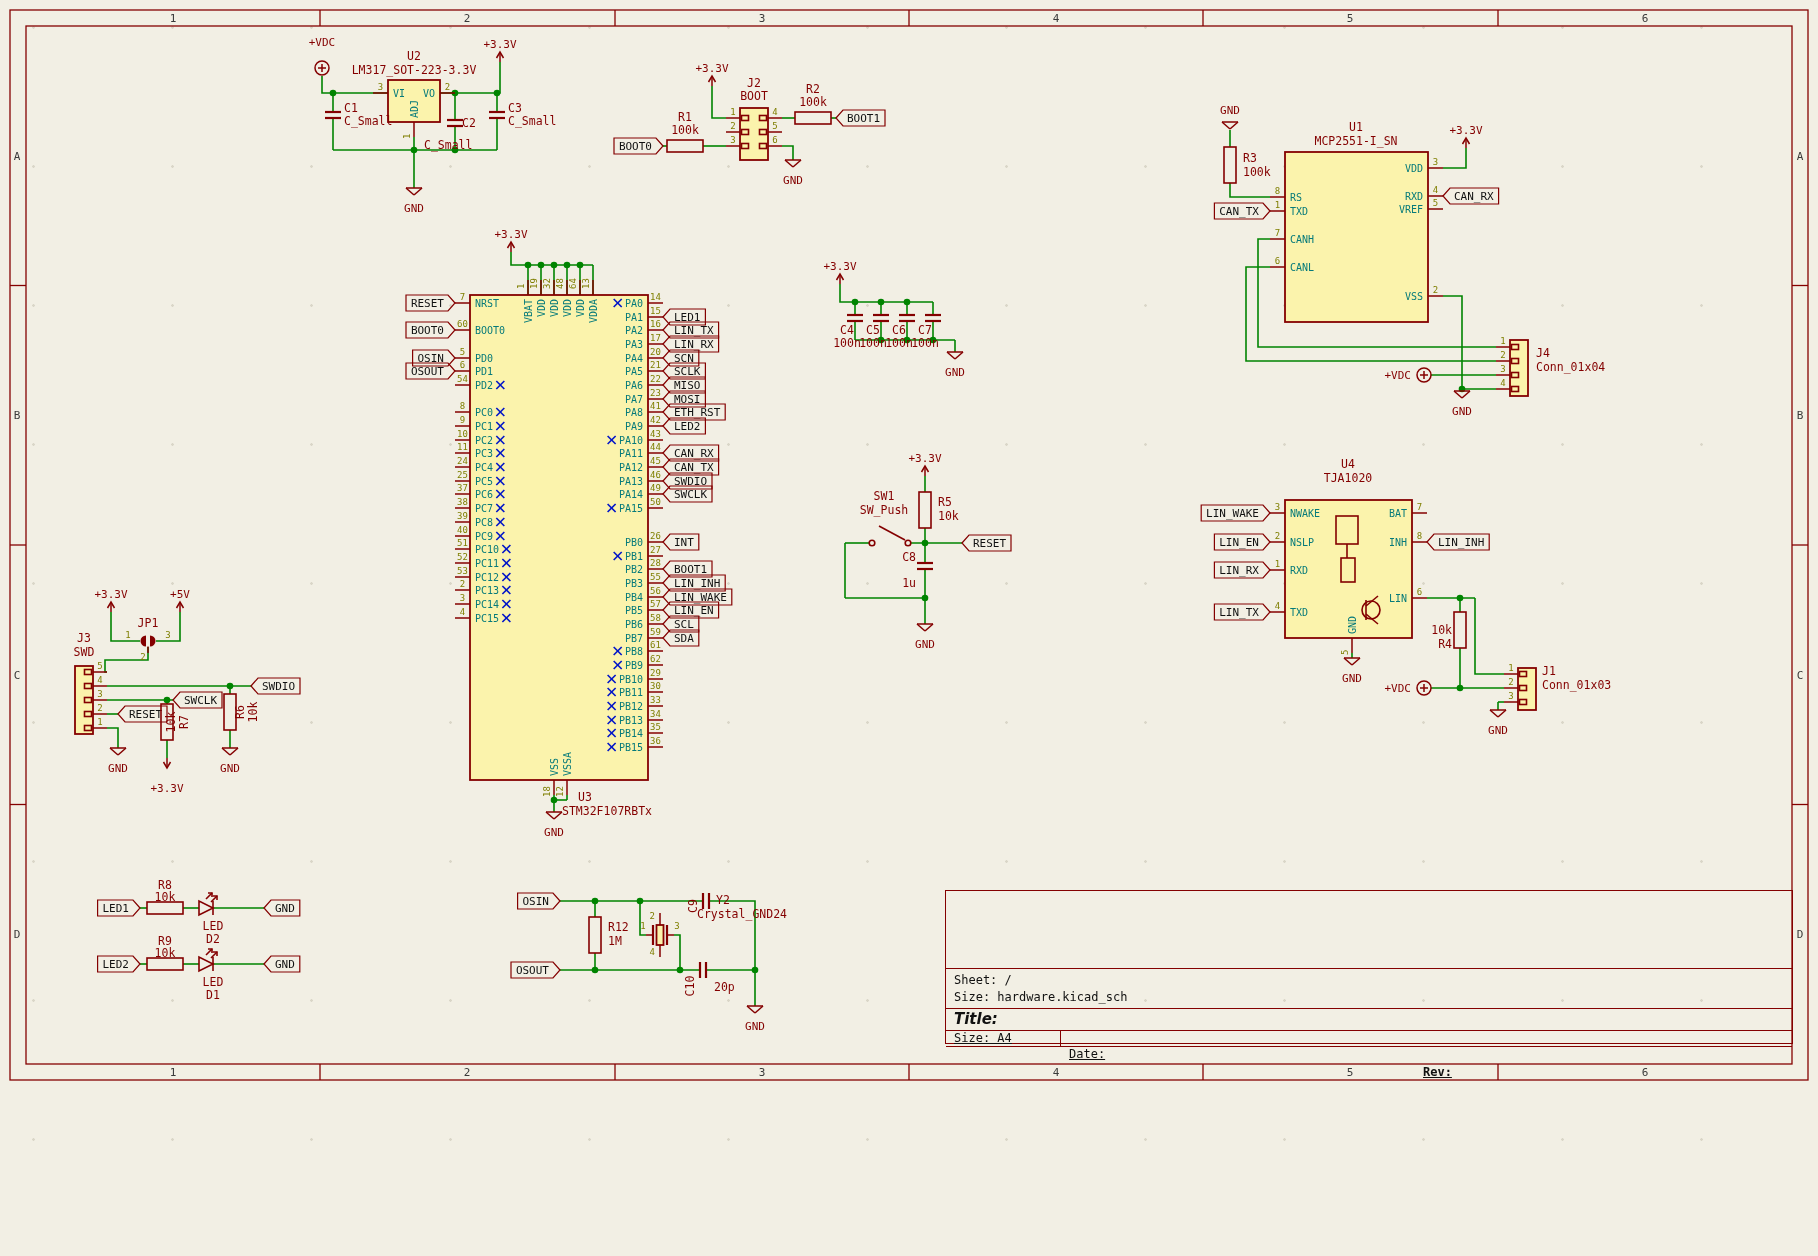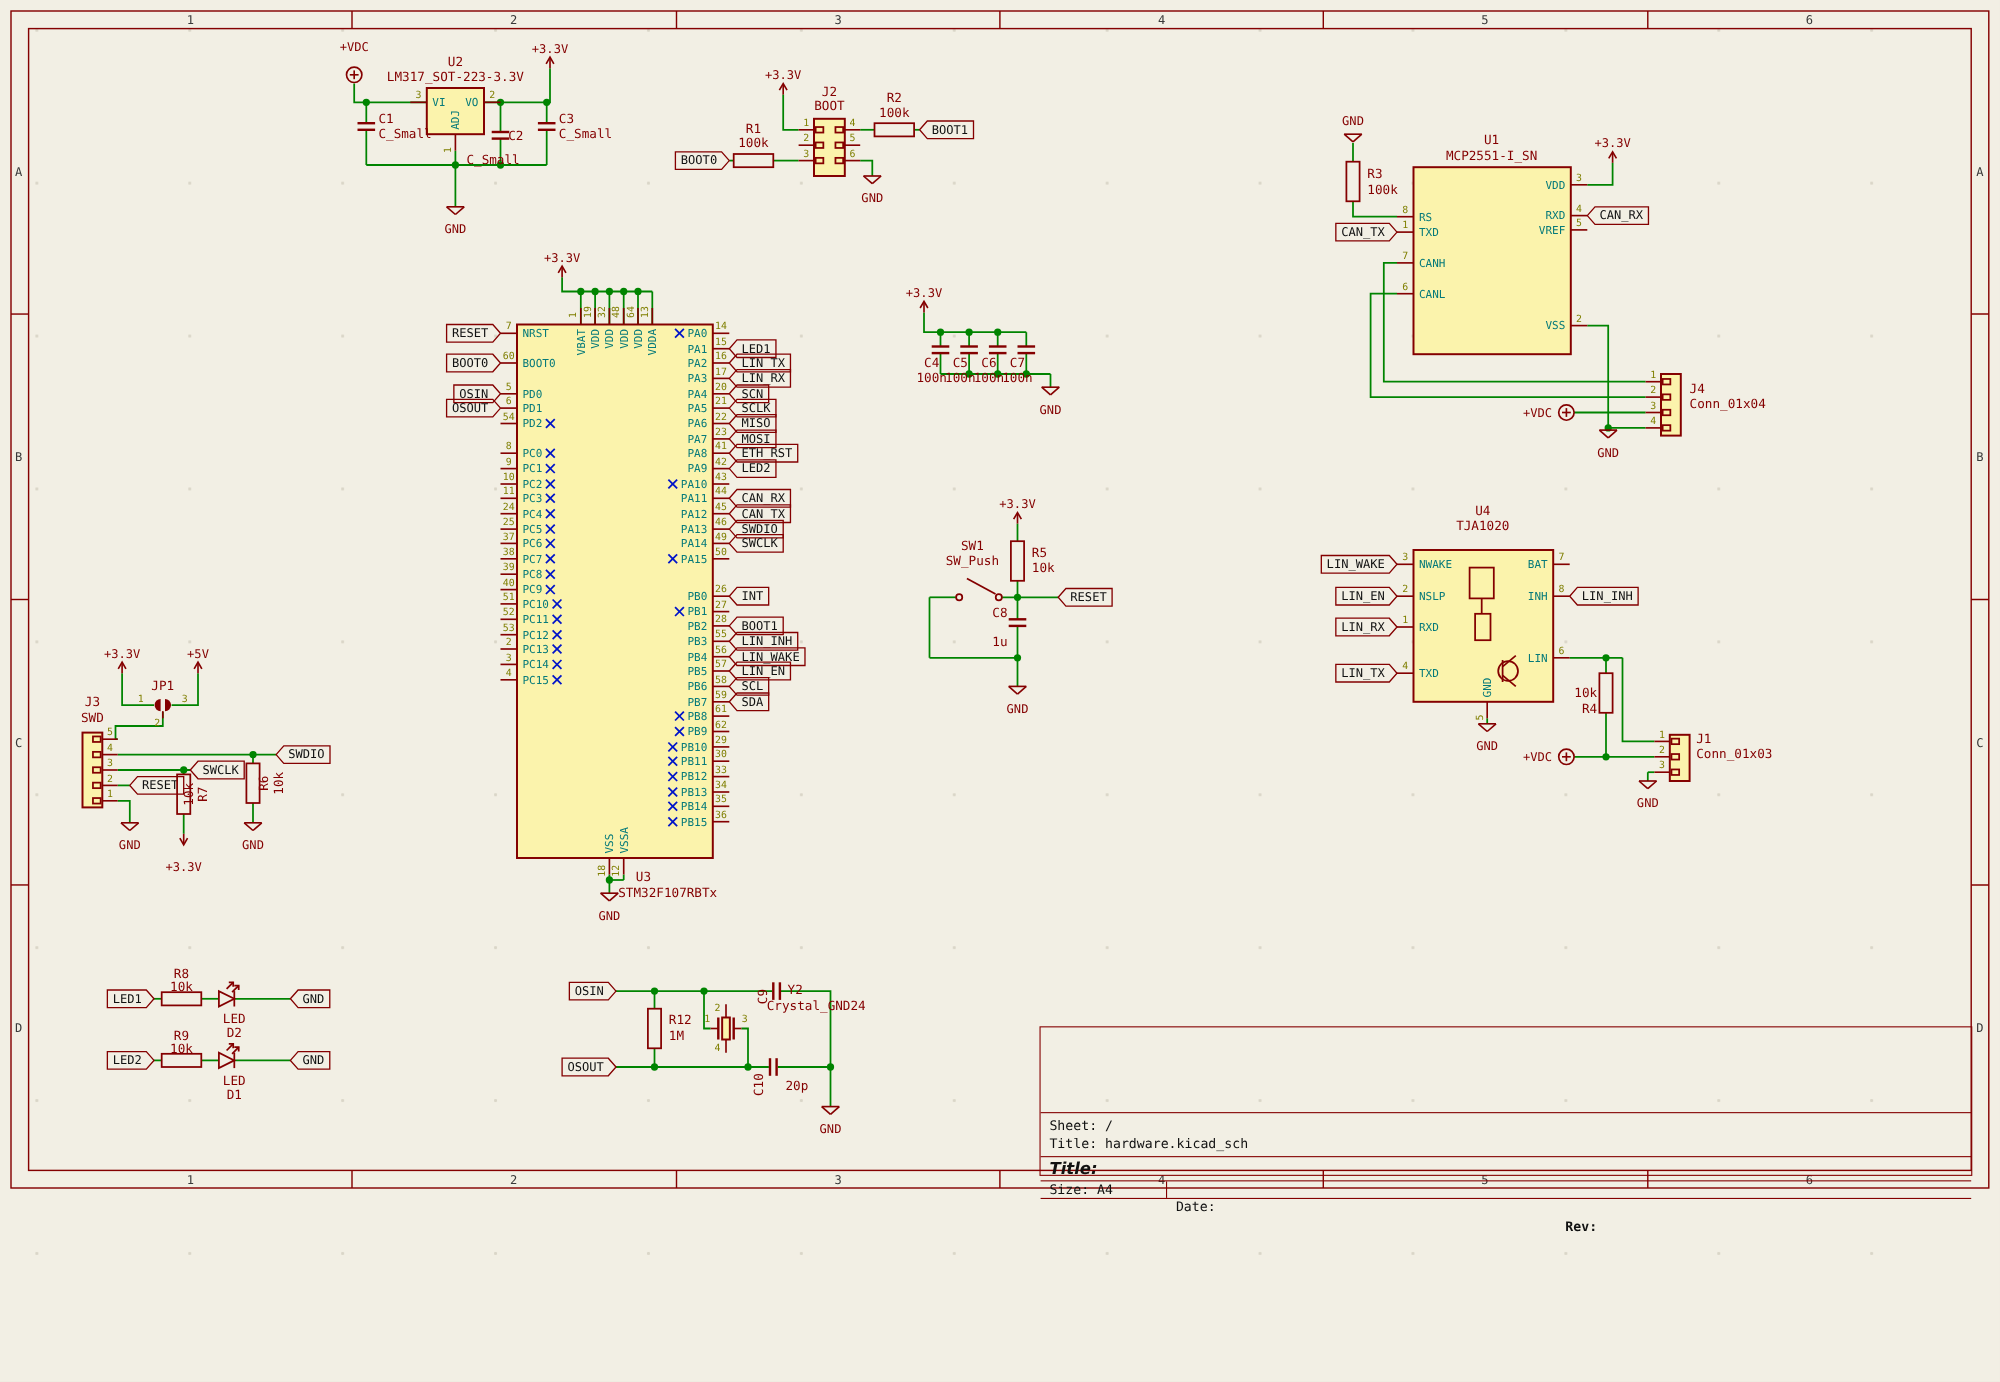--- a/index.html
+++ b/index.html
@@ -20,31 +20,31 @@
   .s-body{stroke:#840000;stroke-width:1.8;fill:#FBF3AC;}
   .s-dev{stroke:#840000;stroke-width:1.6;fill:none;}
   .s-cap{stroke:#840000;stroke-width:2.2;fill:none;}
   .s-pow{stroke:#840000;stroke-width:1.5;fill:none;}
   .s-glab{stroke:#840000;stroke-width:1.2;fill:none;}
   .s-nc{stroke:#0014C8;stroke-width:1.6;fill:none;}
   .s-jp{fill:#840000;stroke:none;}
   .s-frame{stroke:#840000;stroke-width:1.3;fill:none;}
   .junction{fill:#008400;}
   
-  #titleblock{position:absolute;left:945px;top:933px;width:848px;height:136px;
+  #titleblock{position:absolute;left:945px;top:890px;width:848px;height:154px;
       border:1.6px solid #840000;box-sizing:border-box;color:#111;
       font:12px "DejaVu Sans Mono",monospace;background:transparent;}
   #titleblock .tb-comments{height:78px;border-bottom:1.2px solid #840000;box-sizing:border-box;}
   #titleblock .tb-r1{height:40px;border-bottom:1.2px solid #840000;box-sizing:border-box;padding:3px 8px;line-height:17px;}
   #titleblock .tb-title{height:22px;border-bottom:1.2px solid #840000;box-sizing:border-box;
       font:italic bold 15px "DejaVu Sans",sans-serif;padding:1px 8px;}
   #titleblock .tb-size,#titleblock .tb-app{display:flex;box-sizing:border-box;}
   #titleblock .tb-size{height:16px;border-bottom:1.2px solid #840000;}
   #titleblock .tb-app{height:16px;}
-  #titleblock .cell{box-sizing:border-box;padding:0 8px;line-height:15px;}
+  #titleblock .cell{box-sizing:border-box;padding:0 8px;line-height:15px;text-decoration:underline;}
   #titleblock .c-size{width:115px;border-right:1.2px solid #840000;}
   #titleblock .c-date{flex:1;border-right:1.2px solid #840000;margin-top:16px;}
   #titleblock .c-rev{width:377px;font-weight:bold;margin-top:34px;}
   #titleblock .c-app{flex:1;border-right:1.2px solid #840000;}
   #titleblock .c-id{width:377px;}
 </style>
 </head>
 <body>
 
 <div id="stage">
@@ -1073,21 +1073,21 @@
         <text x="143" y="660" class="t-num" text-anchor="middle">2</text>
         <text x="168" y="638" class="t-num" text-anchor="middle">3</text>
         <text x="148" y="627" class="t-ref" text-anchor="middle">JP1</text>
       </g>
     </svg>
 
   <div id="titleblock">
     <div class="tb-comments"></div>
     <div class="tb-r1">
       <div>Sheet: /</div>
-      <div>Title: hardware.kicad_sch</div>
+      <div>Size: hardware.kicad_sch</div>
     </div>
     <div class="tb-title">Title:</div>
     <div class="tb-size">
       <div class="cell c-size">Size: A4</div>
       <div class="cell c-date">Date:</div>
       <div class="cell c-rev">Rev:</div>
     </div>
   </div>
 </div>
 

